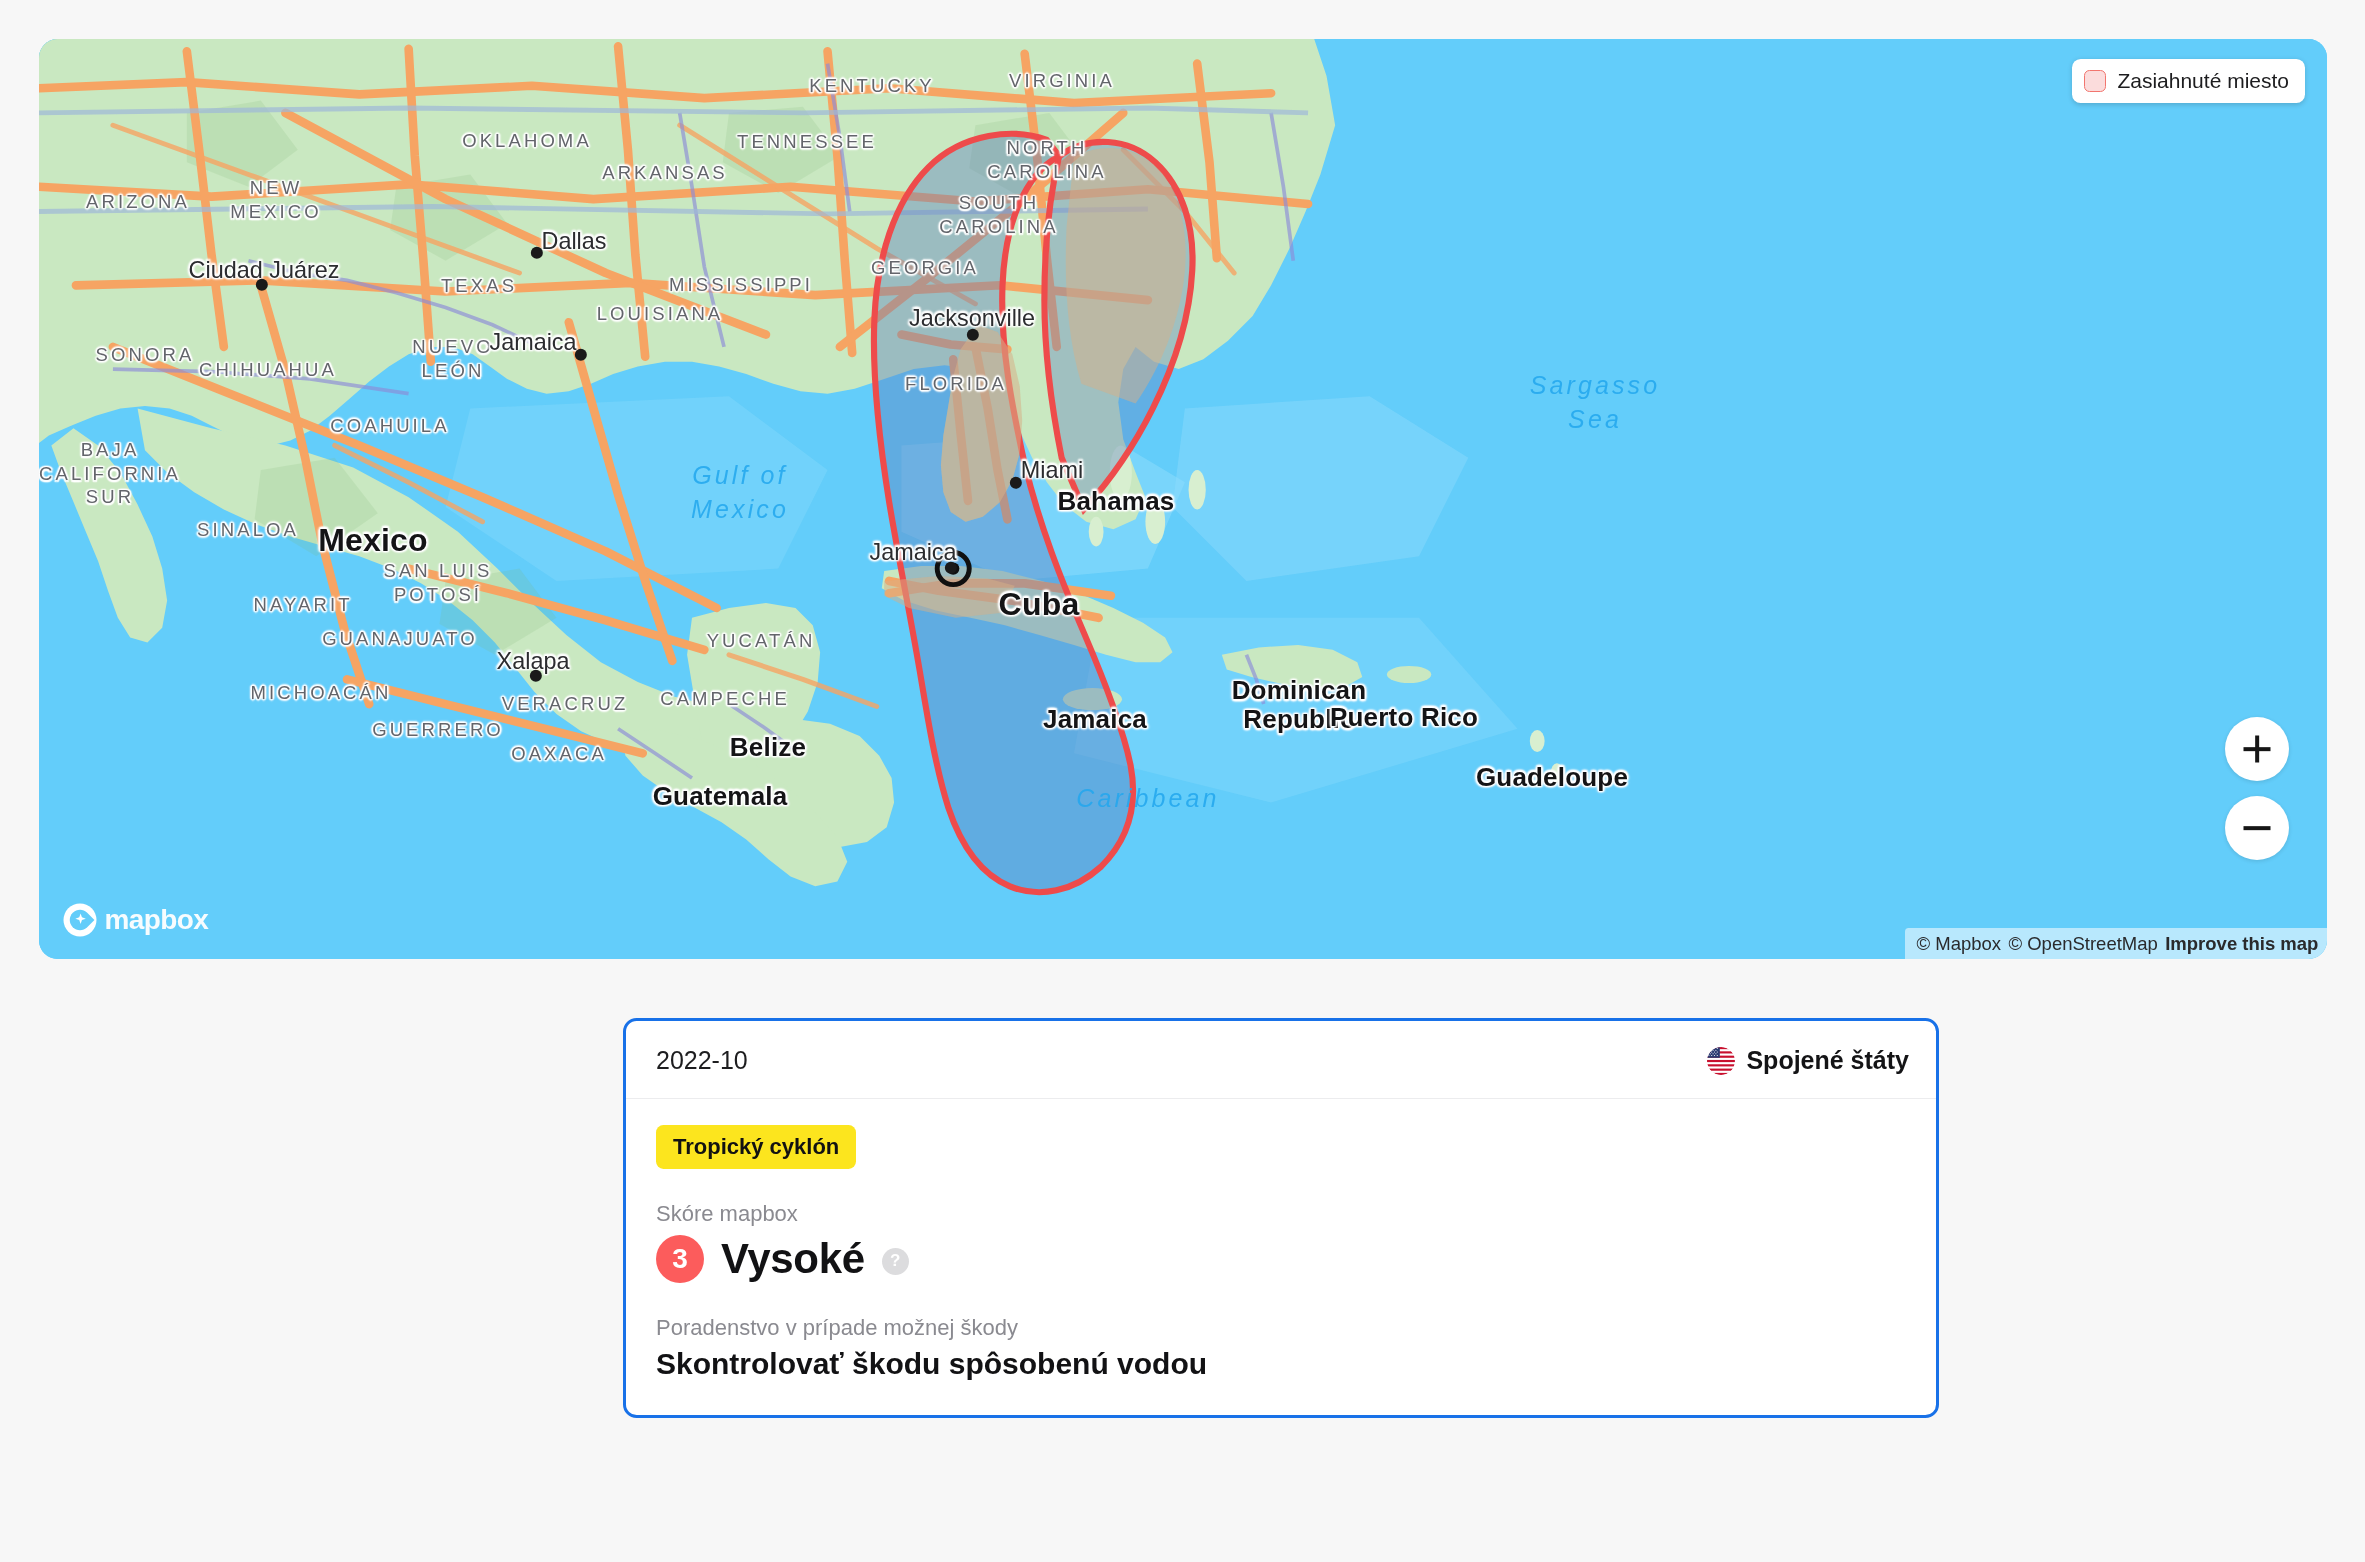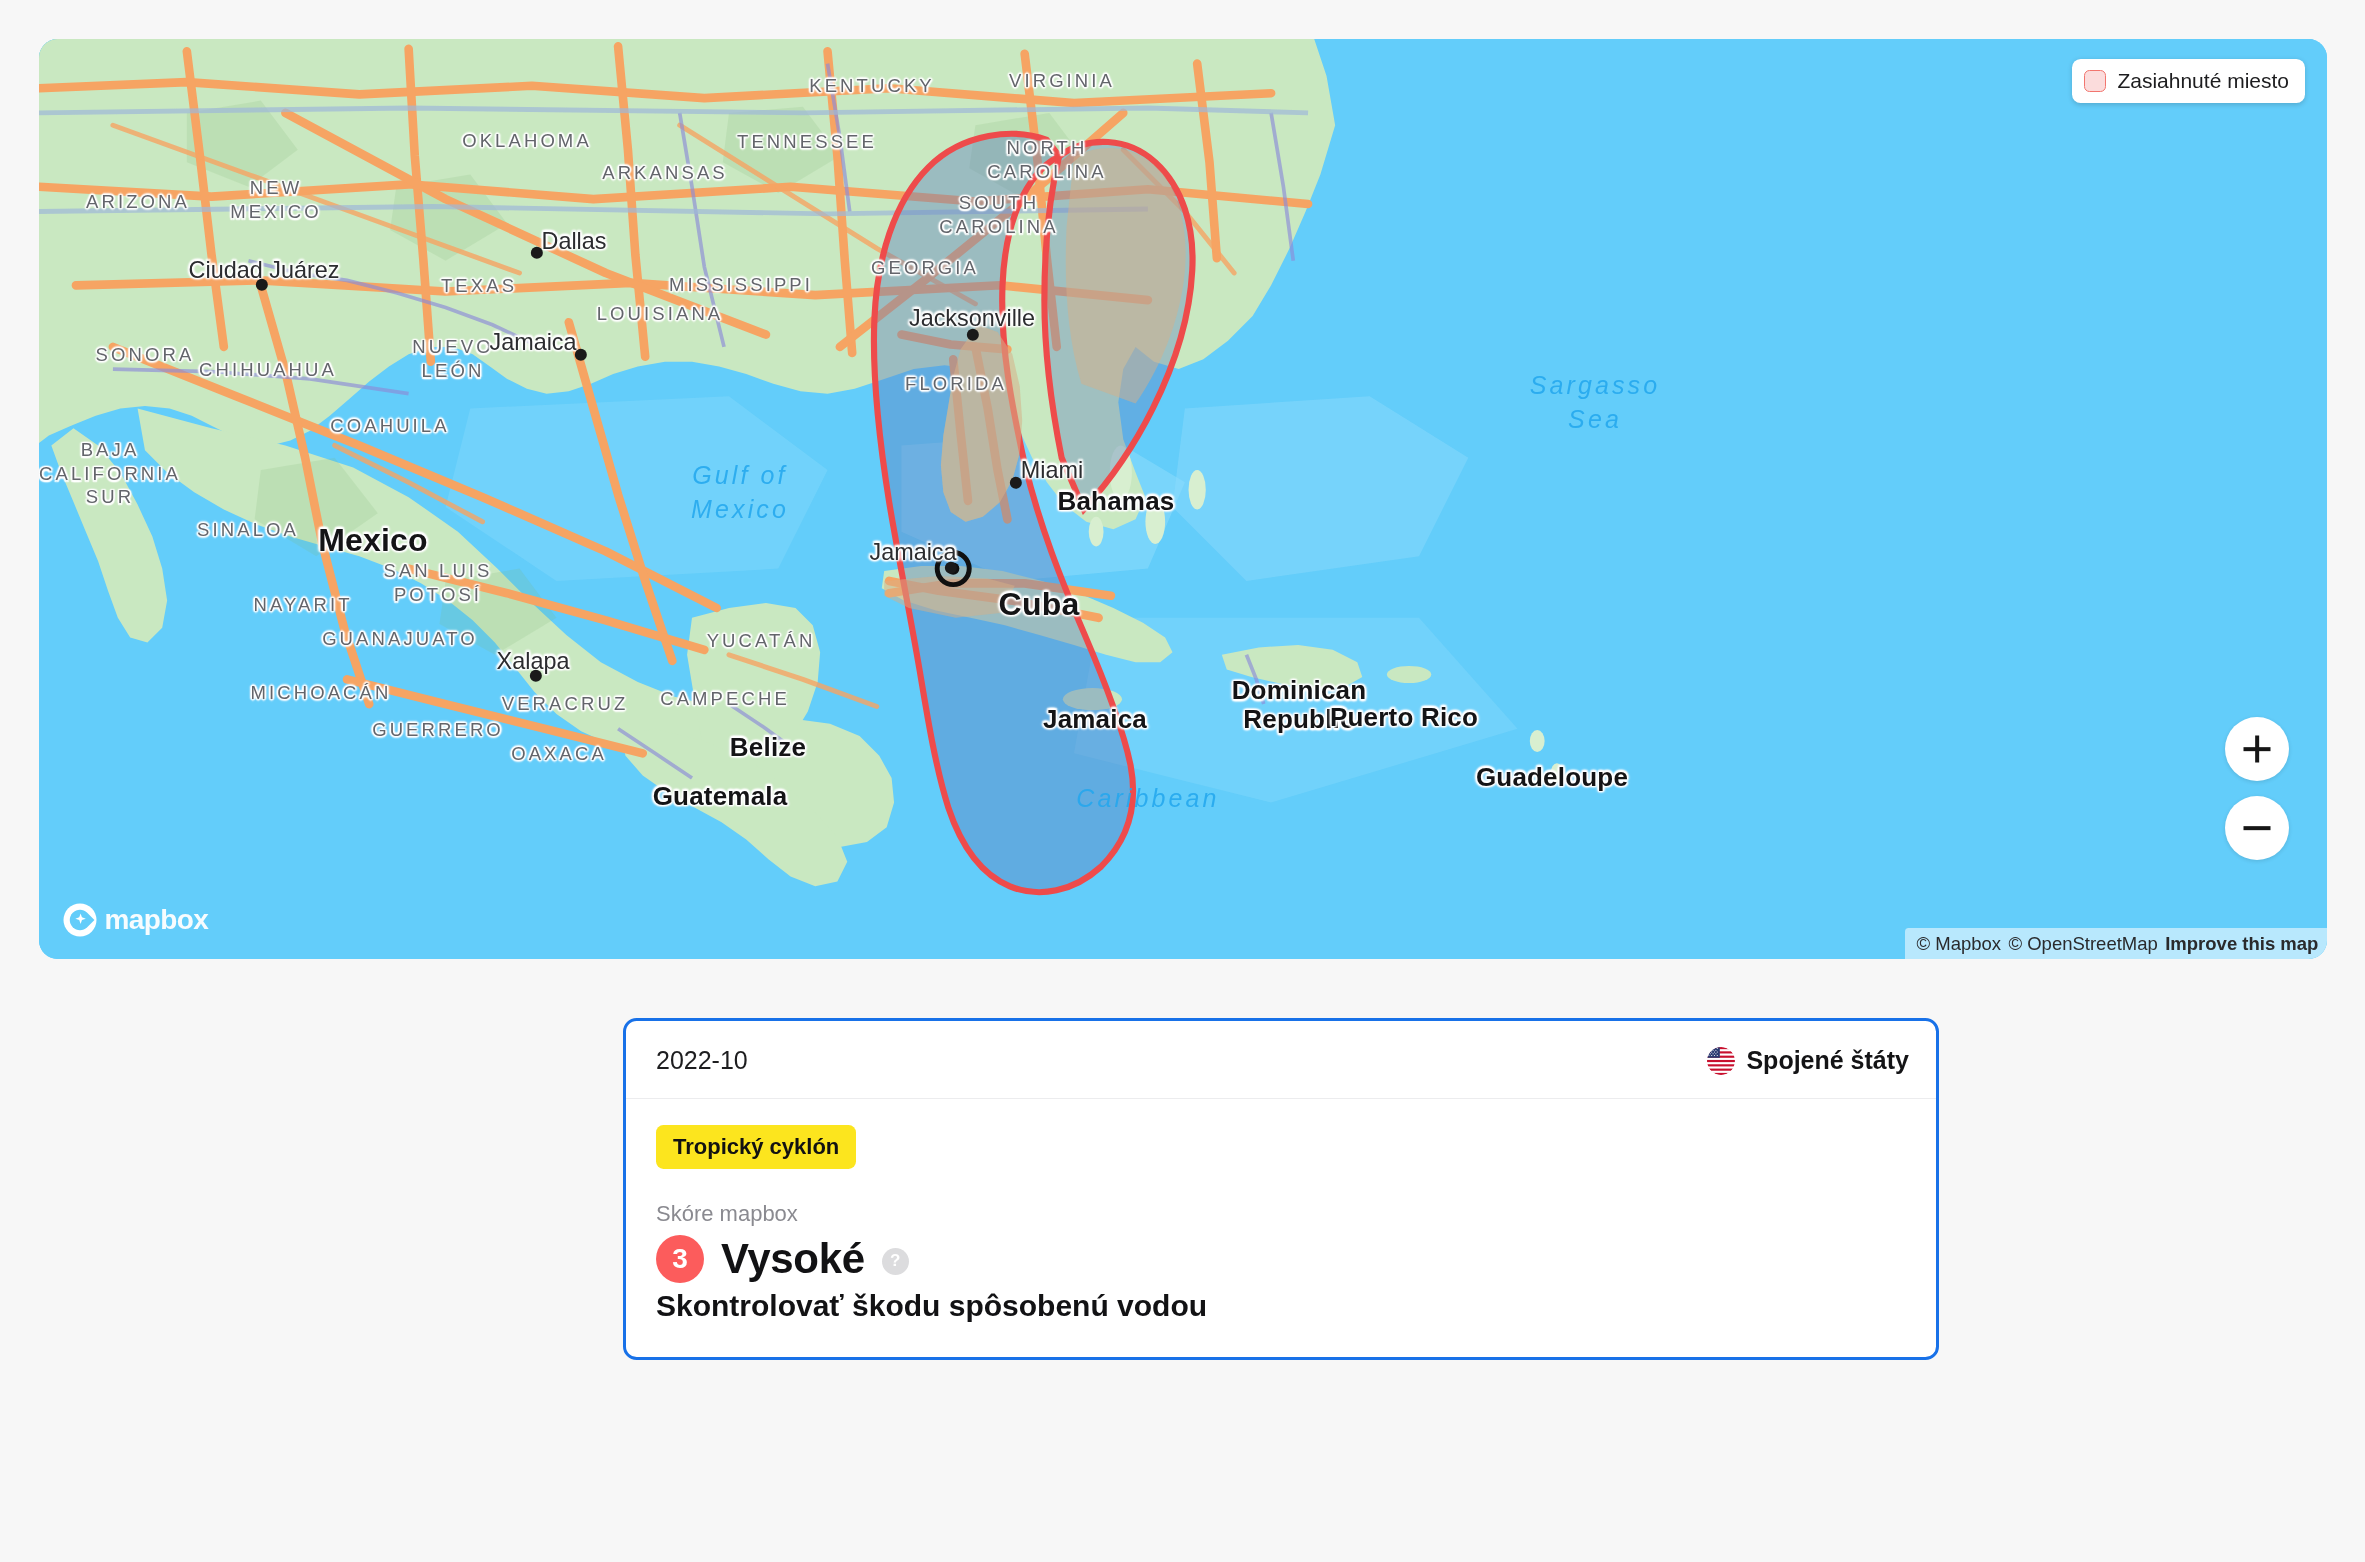--- a/index.html
+++ b/index.html
@@ -548,17 +548,18 @@
     <span id="hazard-badge">Tropický cyklón</span>
 
     <div class="field-label">Skóre mapbox</div>
 
     <div id="score-row">
       <div id="score-circle">3</div>
       <div id="score-text">Vysoké</div>
       <div id="score-help">?</div>
     </div>
 
+    <div class="field-label">Poradenstvo v prípade možnej škody</div>
 
     <div id="advisory-value">Skontrolovať škodu spôsobenú vodou</div>
   </div>
 </div>
 
 
 </body></html>

